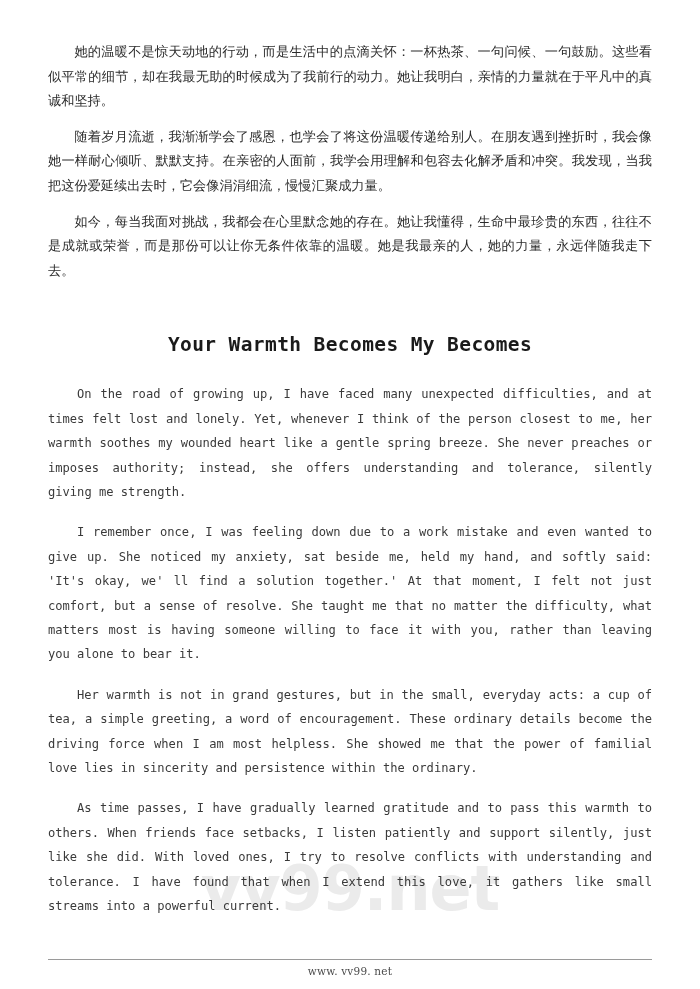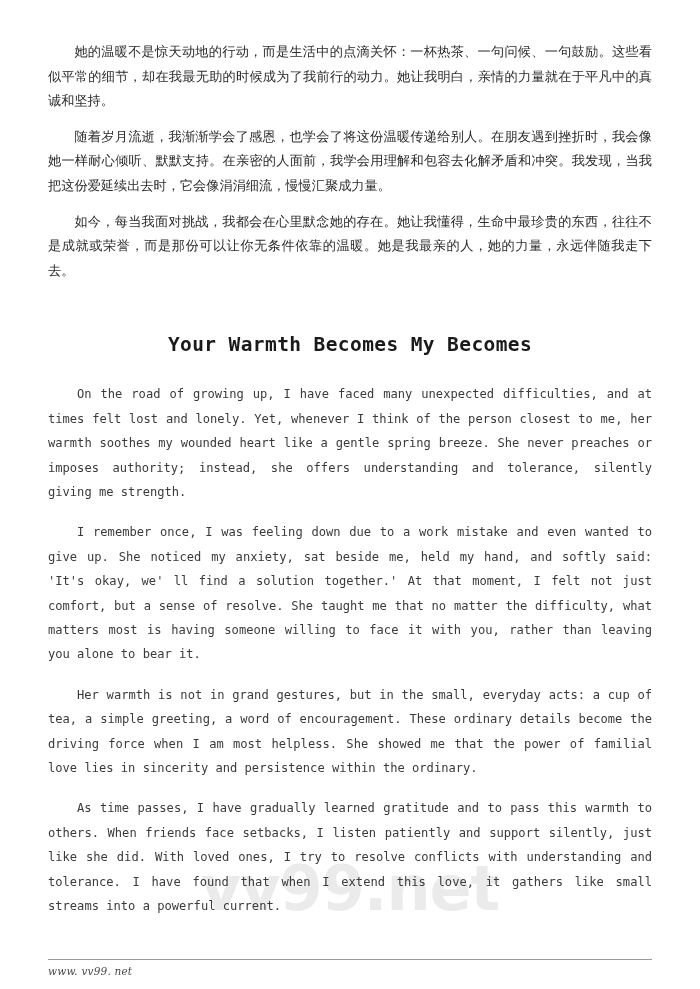--- a/index.html
+++ b/index.html
@@ -94,23 +94,22 @@
     right: 48px;
     bottom: 12px;
     z-index: 2;
   }
   .footer-rule {
     border: 0;
     border-top: 1px solid #9a9a9a;
     margin: 0 0 5px 0;
   }
   .footer-text {
-    text-align: left;
+    text-align: center;
     font-family: "DejaVu Serif", "Liberation Serif", serif;
-    font-style: italic;
     font-size: 10.5px;
     color: #4a4a4a;
     letter-spacing: 0.2px;
   }
 </style>
 </head>
 <body>
 
 <div class="page">
 

